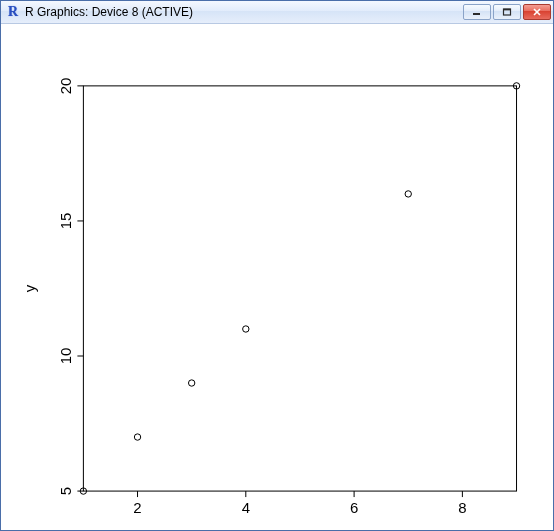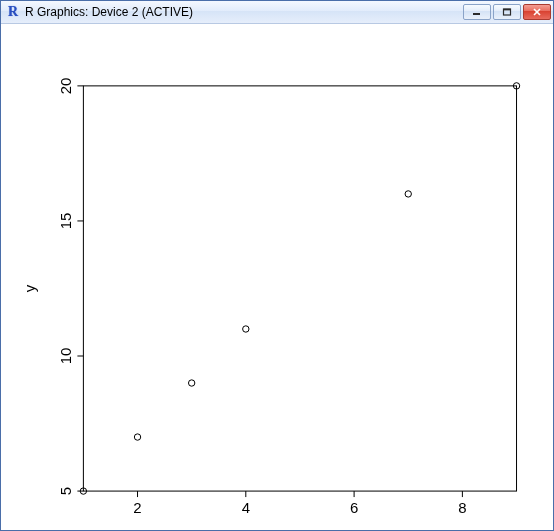--- a/index.html
+++ b/index.html
@@ -92,21 +92,21 @@
     fill: #000000;
   }
 </style>
 </head>
 <body>
 
 <div class="window">
 
   <div class="titlebar">
     <div class="app-icon">R</div>
-    <div class="title-text">R Graphics: Device 2 (ACTIVE)</div>
+    <div class="title-text">R Graphics: Device 8 (ACTIVE)</div>
     <div class="win-buttons">
       <div class="win-btn">
         <svg width="10" height="8" viewBox="0 0 10 8">
             <line x1="1" y1="6" x2="8" y2="6" stroke="#2b2b2b" stroke-width="2"></line>
           </svg>
       </div>
       <div class="win-btn">
         <svg width="10" height="8" viewBox="0 0 10 8">
             <rect x="1.5" y="1" width="7" height="6" fill="none" stroke="#2b2b2b" stroke-width="1.2"></rect>
             <line x1="1.5" y1="1.6" x2="8.5" y2="1.6" stroke="#2b2b2b" stroke-width="1.6"></line>

